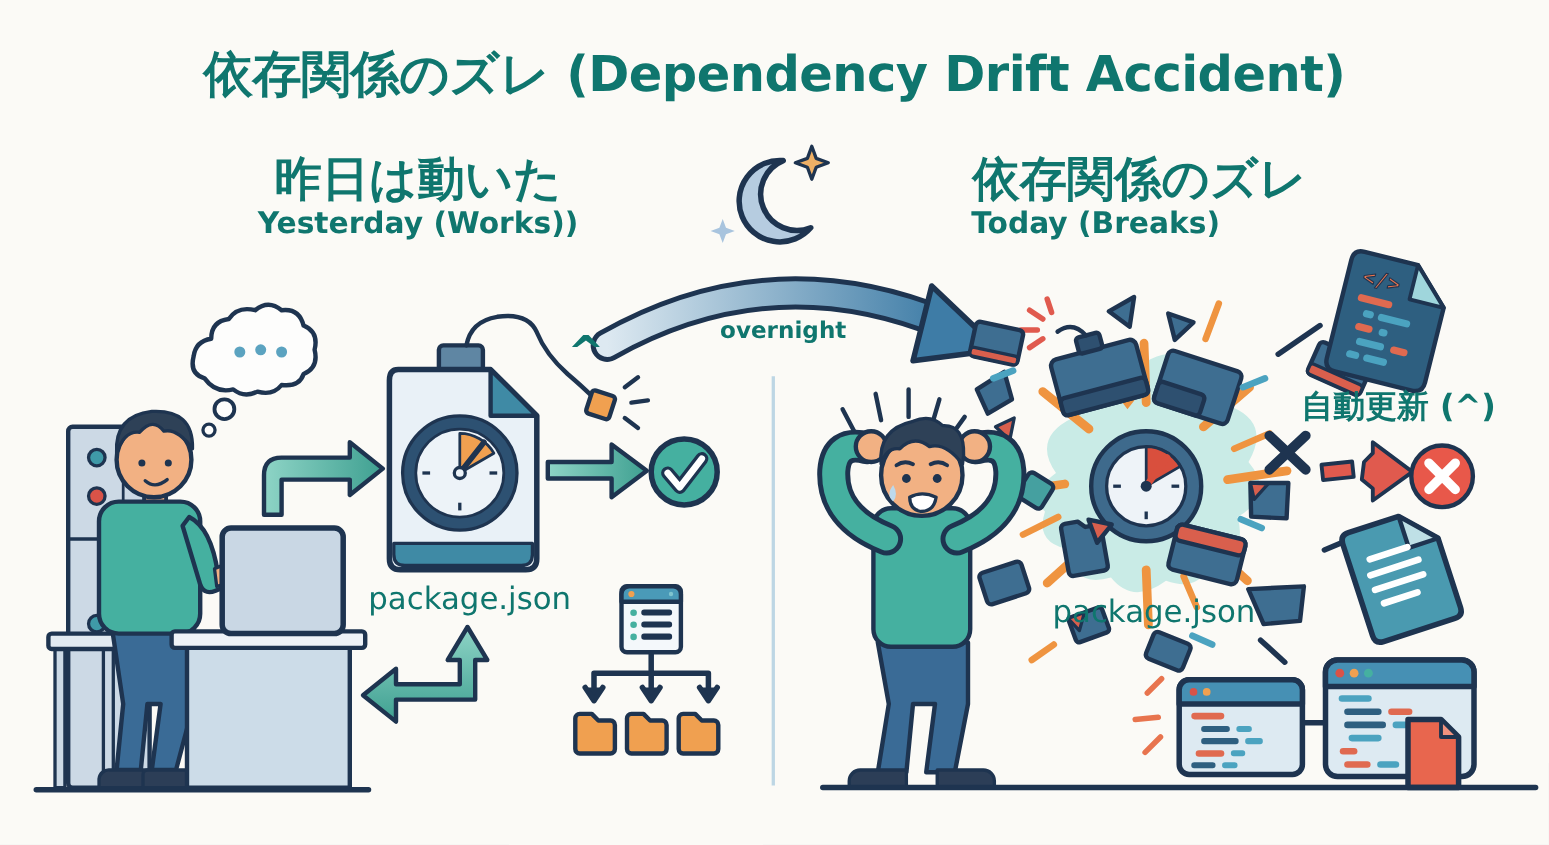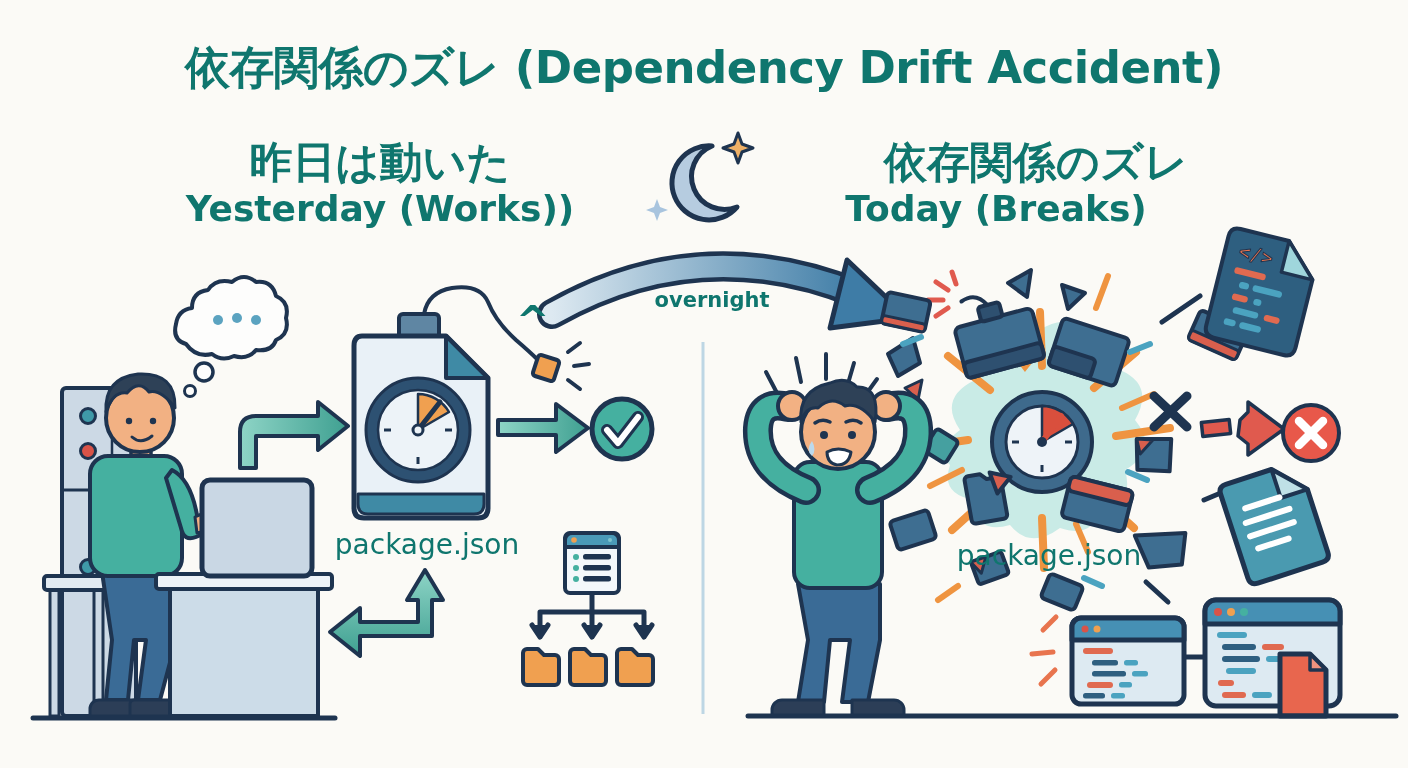--- a/index.html
+++ b/index.html
@@ -2,21 +2,21 @@
 <html><head>
 <meta charset="utf-8">
 <style>
   html,body{margin:0;padding:0;}
   body{font-family:"DejaVu Sans",sans-serif;background:#eee;}
   #stage{position:relative;width:1408px;height:768px;background:#fbfaf6;overflow:hidden;}
   #scene{position:absolute;left:0;top:0;}
   .txt{position:absolute;color:#0f766e;white-space:nowrap;}
   .title{top:38px;left:704px;transform:translateX(-50%);font-size:45px;font-weight:800;letter-spacing:-.5px;}
   .jp{font-size:43px;font-weight:800;}
-  .en{font-size:36px;font-weight:700;}
+  .en{font-size:27px;font-weight:700;}
   .jp-left{top:134px;left:380px;transform:translateX(-50%);}
   .en-left{top:188px;left:380px;transform:translateX(-50%);}
   .jp-right{top:134px;left:1036px;transform:translateX(-50%);}
   .en-right{top:188px;left:996px;transform:translateX(-50%);}
   .overnight{top:288px;left:712px;transform:translateX(-50%);font-size:21px;font-weight:700;}
   .file-label{font-size:28px;font-weight:400;}
   .file-left{top:528px;left:427px;transform:translateX(-50%);}
   .file-right{top:539px;left:1049px;transform:translateX(-50%);}
   .auto-update{top:350px;left:1183px;font-size:29px;font-weight:700;}
   .caret{top:298px;left:516px;font-size:40px;font-weight:800;}
@@ -406,14 +406,15 @@
 
 <div class="txt title">依存関係のズレ (Dependency Drift Accident)</div>
 <div class="txt jp jp-left">昨日は動いた</div>
 <div class="txt en en-left">Yesterday (Works))</div>
 <div class="txt jp jp-right">依存関係のズレ</div>
 <div class="txt en en-right">Today (Breaks)</div>
 <div class="txt overnight">overnight</div>
 <div class="txt caret">^</div>
 <div class="txt file-label file-left">package.json</div>
 <div class="txt file-label file-right">package.json</div>
+<div class="txt auto-update">自動更新 (^)</div>
 
 </div>
 
 </body></html>

